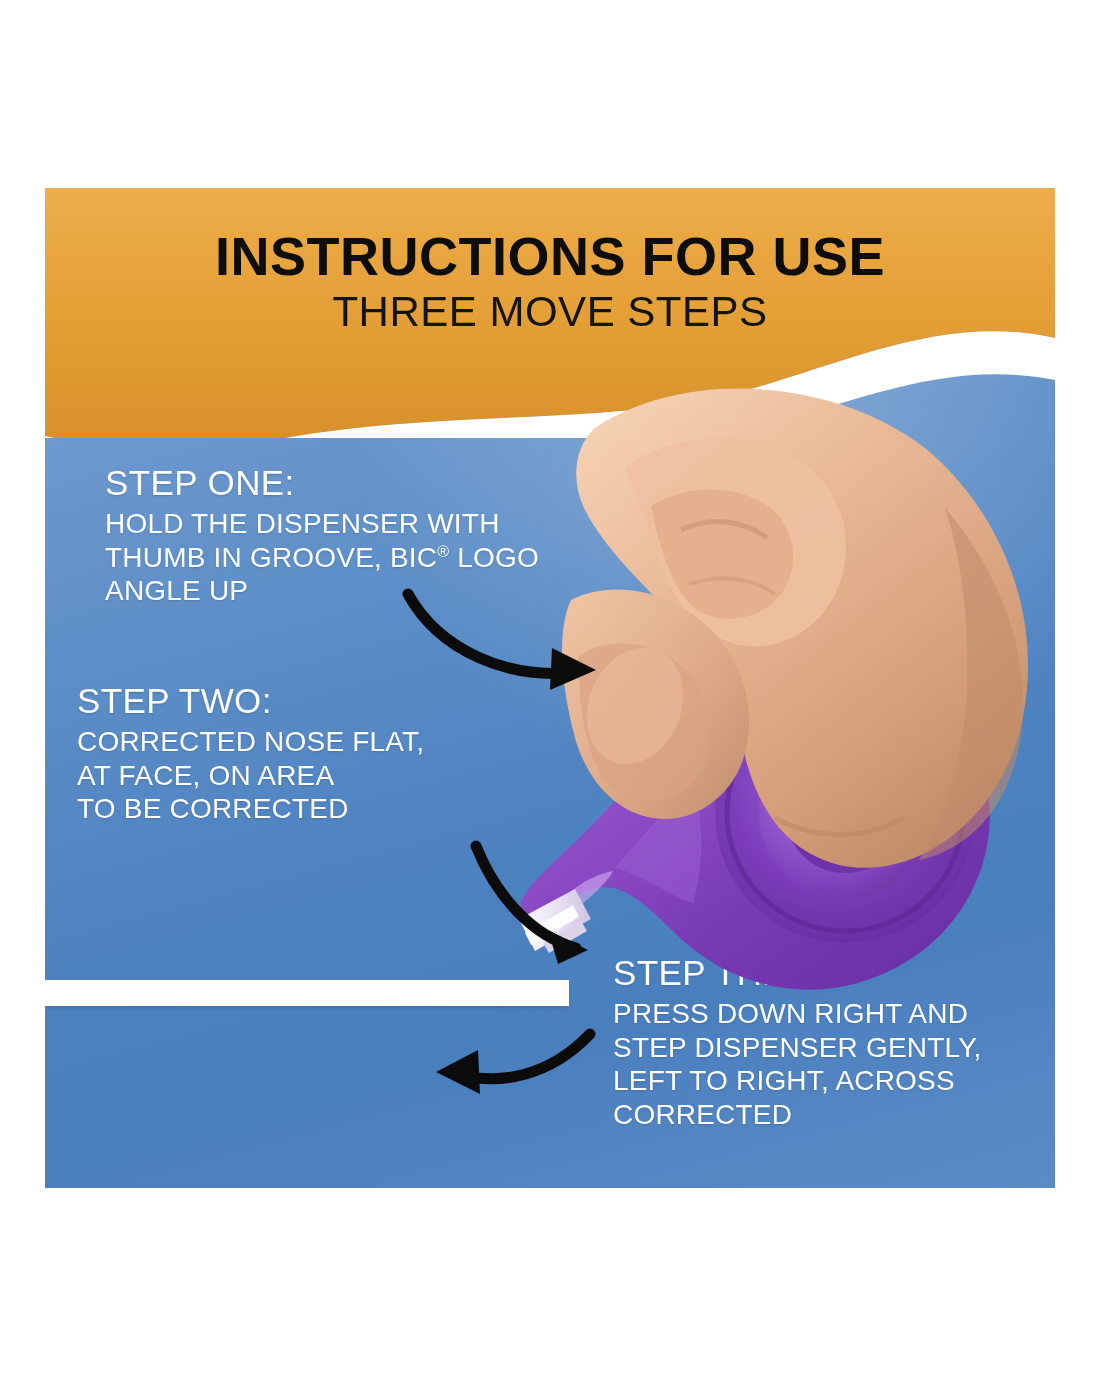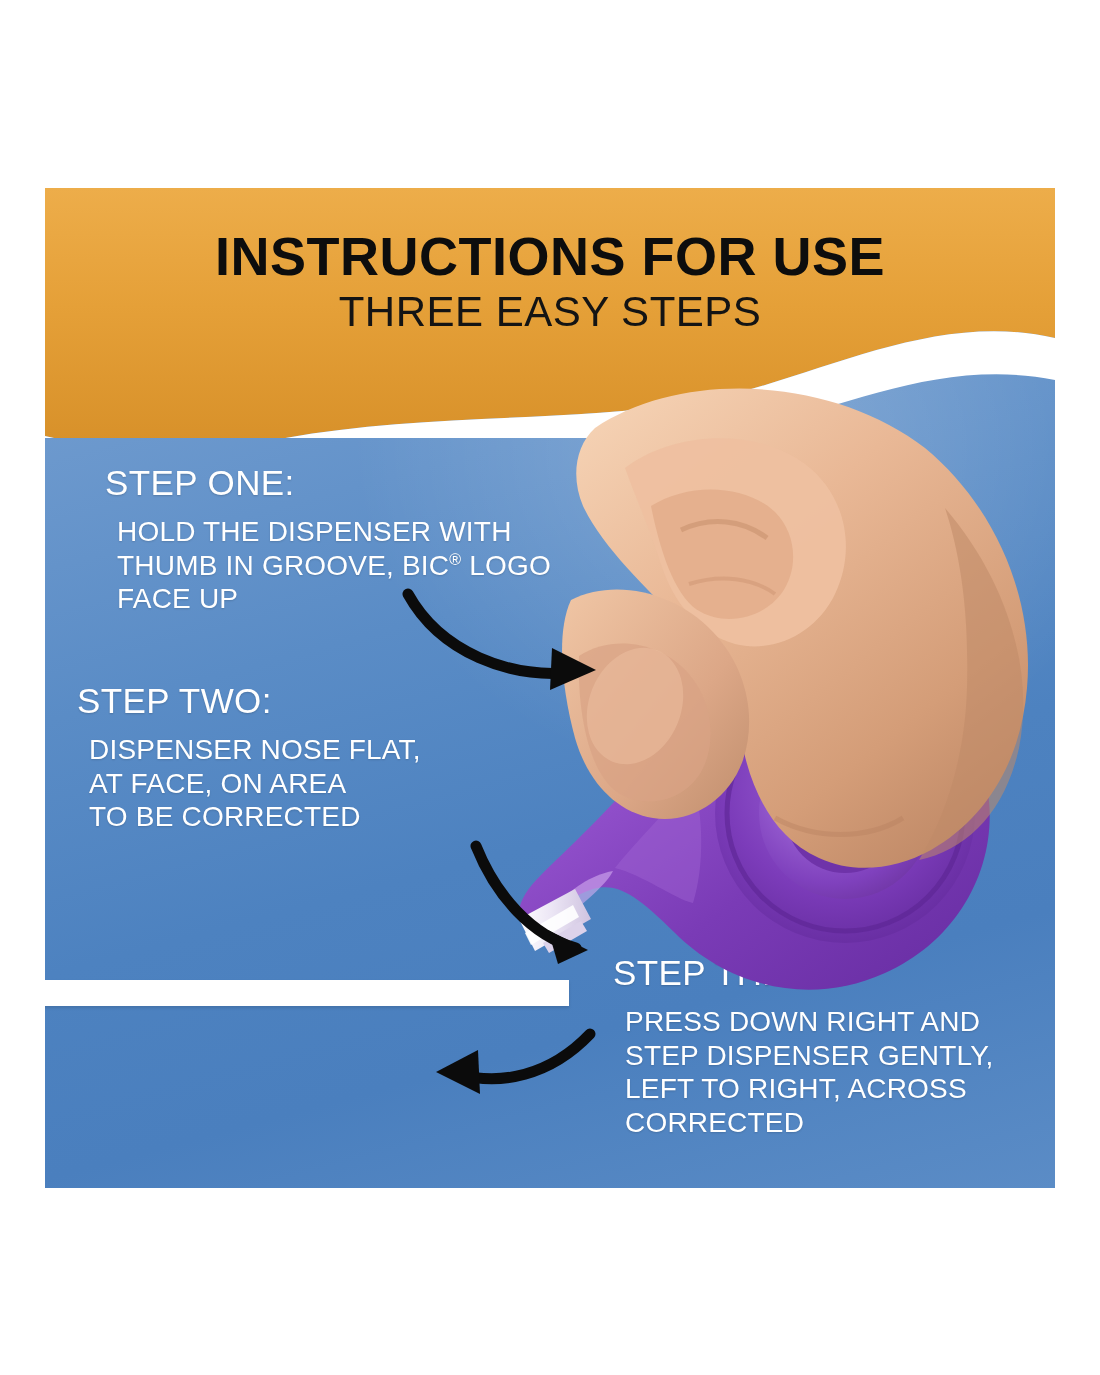--- a/index.html
+++ b/index.html
@@ -84,21 +84,21 @@
     font-weight: normal;
     letter-spacing: 0.4px;
     margin: 0 0 4px 0;
     text-shadow: 0 1px 2px rgba(0,0,0,0.18);
   }
   .step-body {
     font-size: 28px;
     font-weight: normal;
     line-height: 1.2;
     letter-spacing: 0.2px;
-    margin: 12px;
+    margin: 0;
     text-shadow: 0 1px 2px rgba(0,0,0,0.15);
   }
   .step-body .sup {
     font-size: 16px;
     vertical-align: super;
   }
   #step-one { left: 60px; top: 275px; width: 520px; }
   #step-two { left: 32px; top: 493px; width: 430px; }
   #step-three { left: 568px; top: 765px; width: 430px; }
   #step-three .step-title { font-size: 35px; }
@@ -139,39 +139,39 @@
             <stop offset="45%" stop-color="#e5a038"></stop>
             <stop offset="100%" stop-color="#d79029"></stop>
           </linearGradient>
         </defs>
         <path d="M0,0 L1010,0 L1010,150 C880,120 760,198 640,216 C520,234 360,226 230,252 C150,268 60,262 0,248 Z" fill="url(#orangeGrad)"></path>
         <path d="M0,248 C60,262 150,268 230,252 C360,226 520,234 640,216 C760,198 880,120 1010,150 L1010,192
                  C880,166 770,236 645,254 C520,272 360,264 232,288 C150,303 62,298 0,285 Z" fill="#ffffff"></path>
       </svg>
       <div id="header-text">
         <div id="title">INSTRUCTIONS FOR USE</div>
-        <div id="subtitle">THREE EASY STEPS</div>
+        <div id="subtitle">THREE MOVE STEPS</div>
       </div>
     </div>
 
     <div id="tape-stripe"></div>
 
     <div class="step" id="step-one">
       <div class="step-title">STEP ONE:</div>
       <div class="step-body">
         <div>HOLD THE DISPENSER WITH</div>
         <div>THUMB IN GROOVE, BIC<span class="sup">®</span> LOGO</div>
-        <div>FACE UP</div>
+        <div>ANGLE UP</div>
       </div>
     </div>
 
     <div class="step" id="step-two">
       <div class="step-title">STEP TWO:</div>
       <div class="step-body">
-        <div>DISPENSER NOSE FLAT,</div>
+        <div>CORRECTED NOSE FLAT,</div>
         <div>AT FACE, ON AREA</div>
         <div>TO BE CORRECTED</div>
       </div>
     </div>
 
     <div class="step" id="step-three">
       <div class="step-title">STEP THREE:</div>
       <div class="step-body">
         <div>PRESS DOWN RIGHT AND</div>
         <div>STEP DISPENSER GENTLY,</div>

